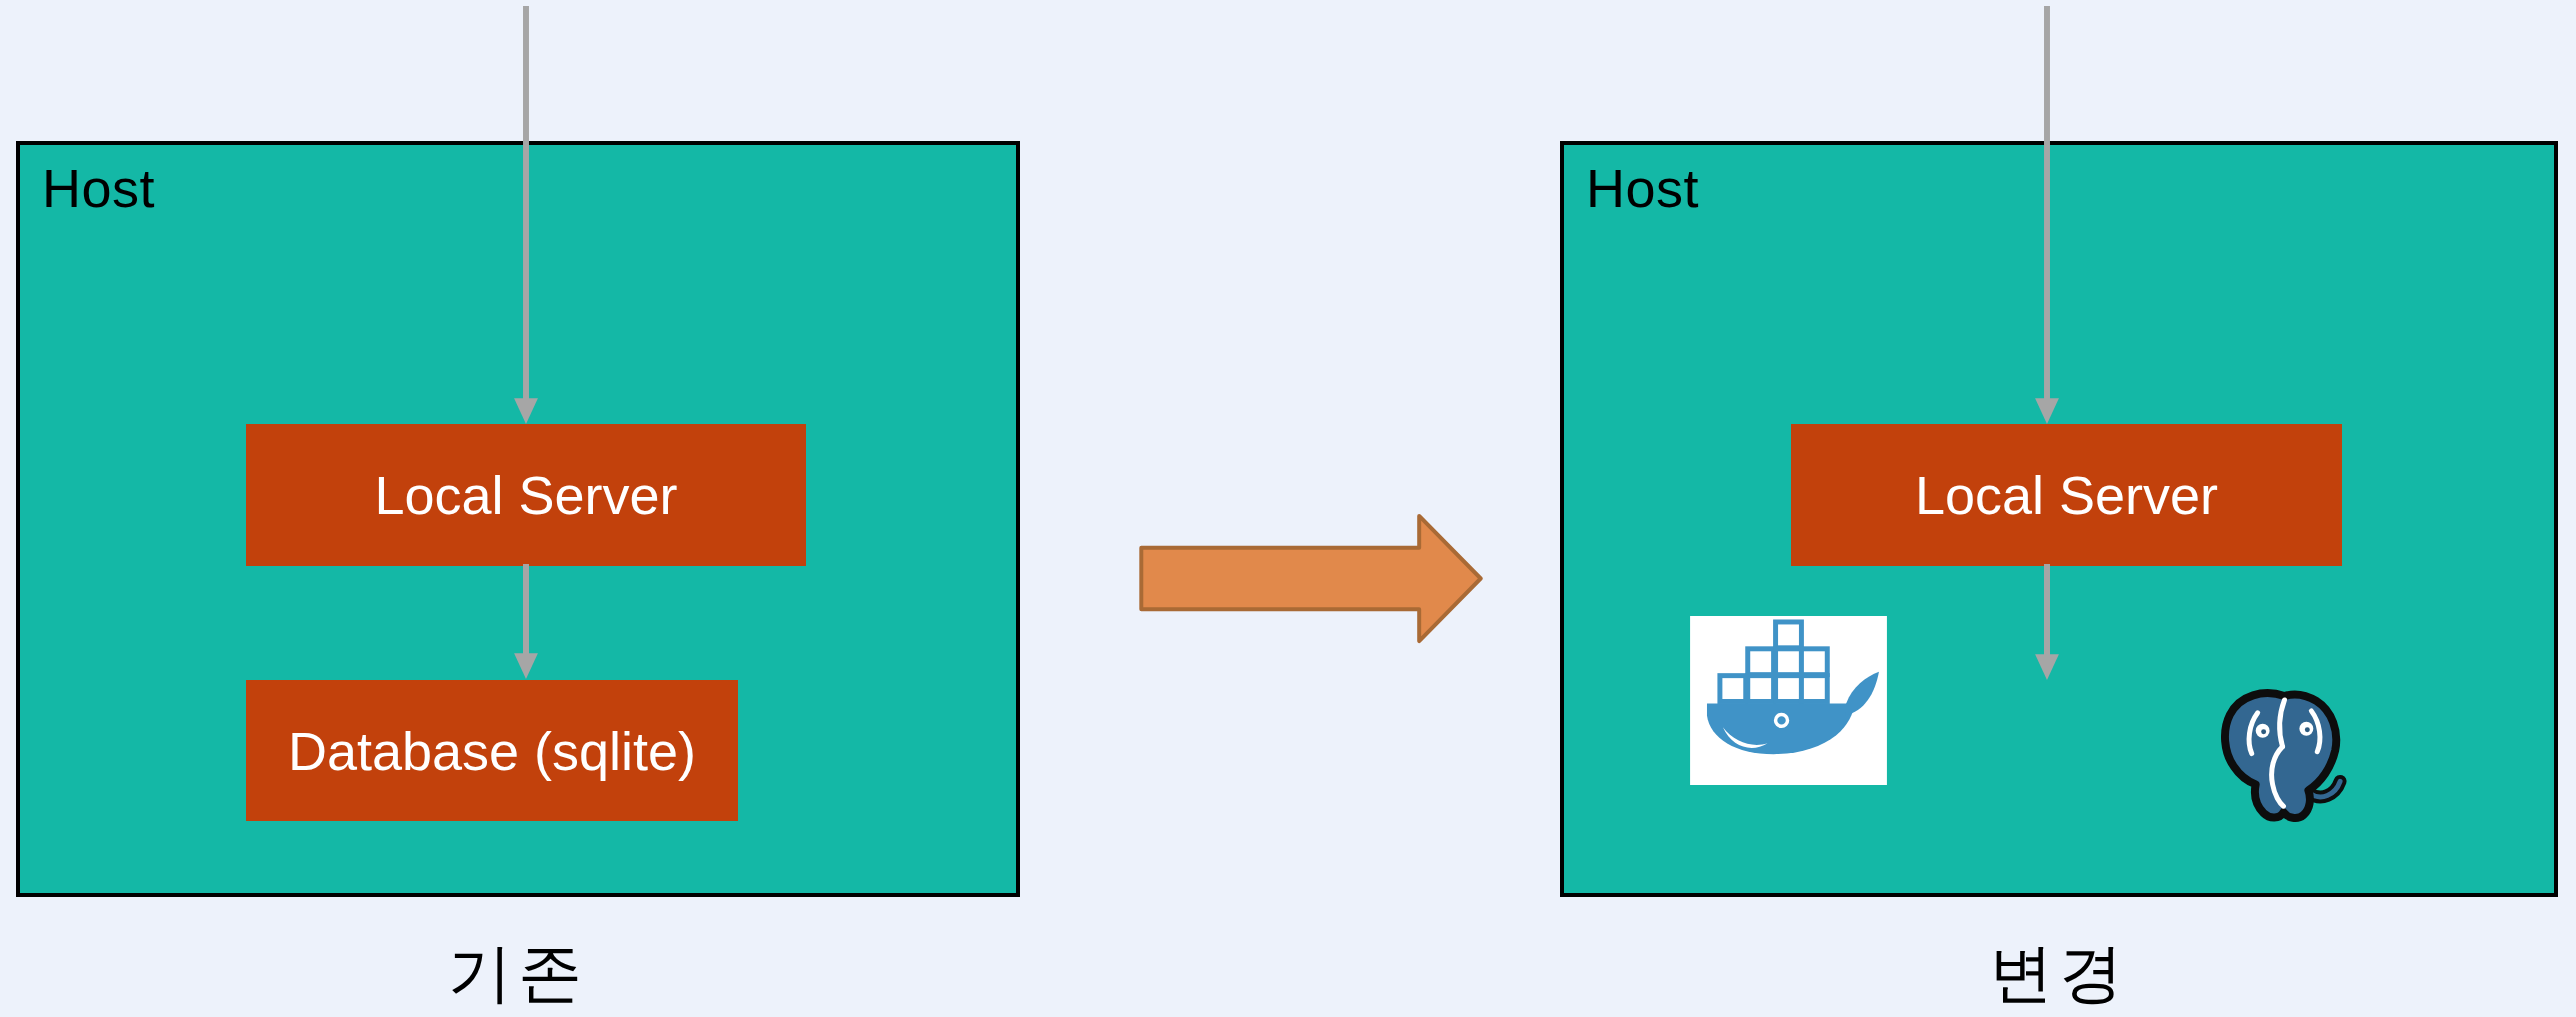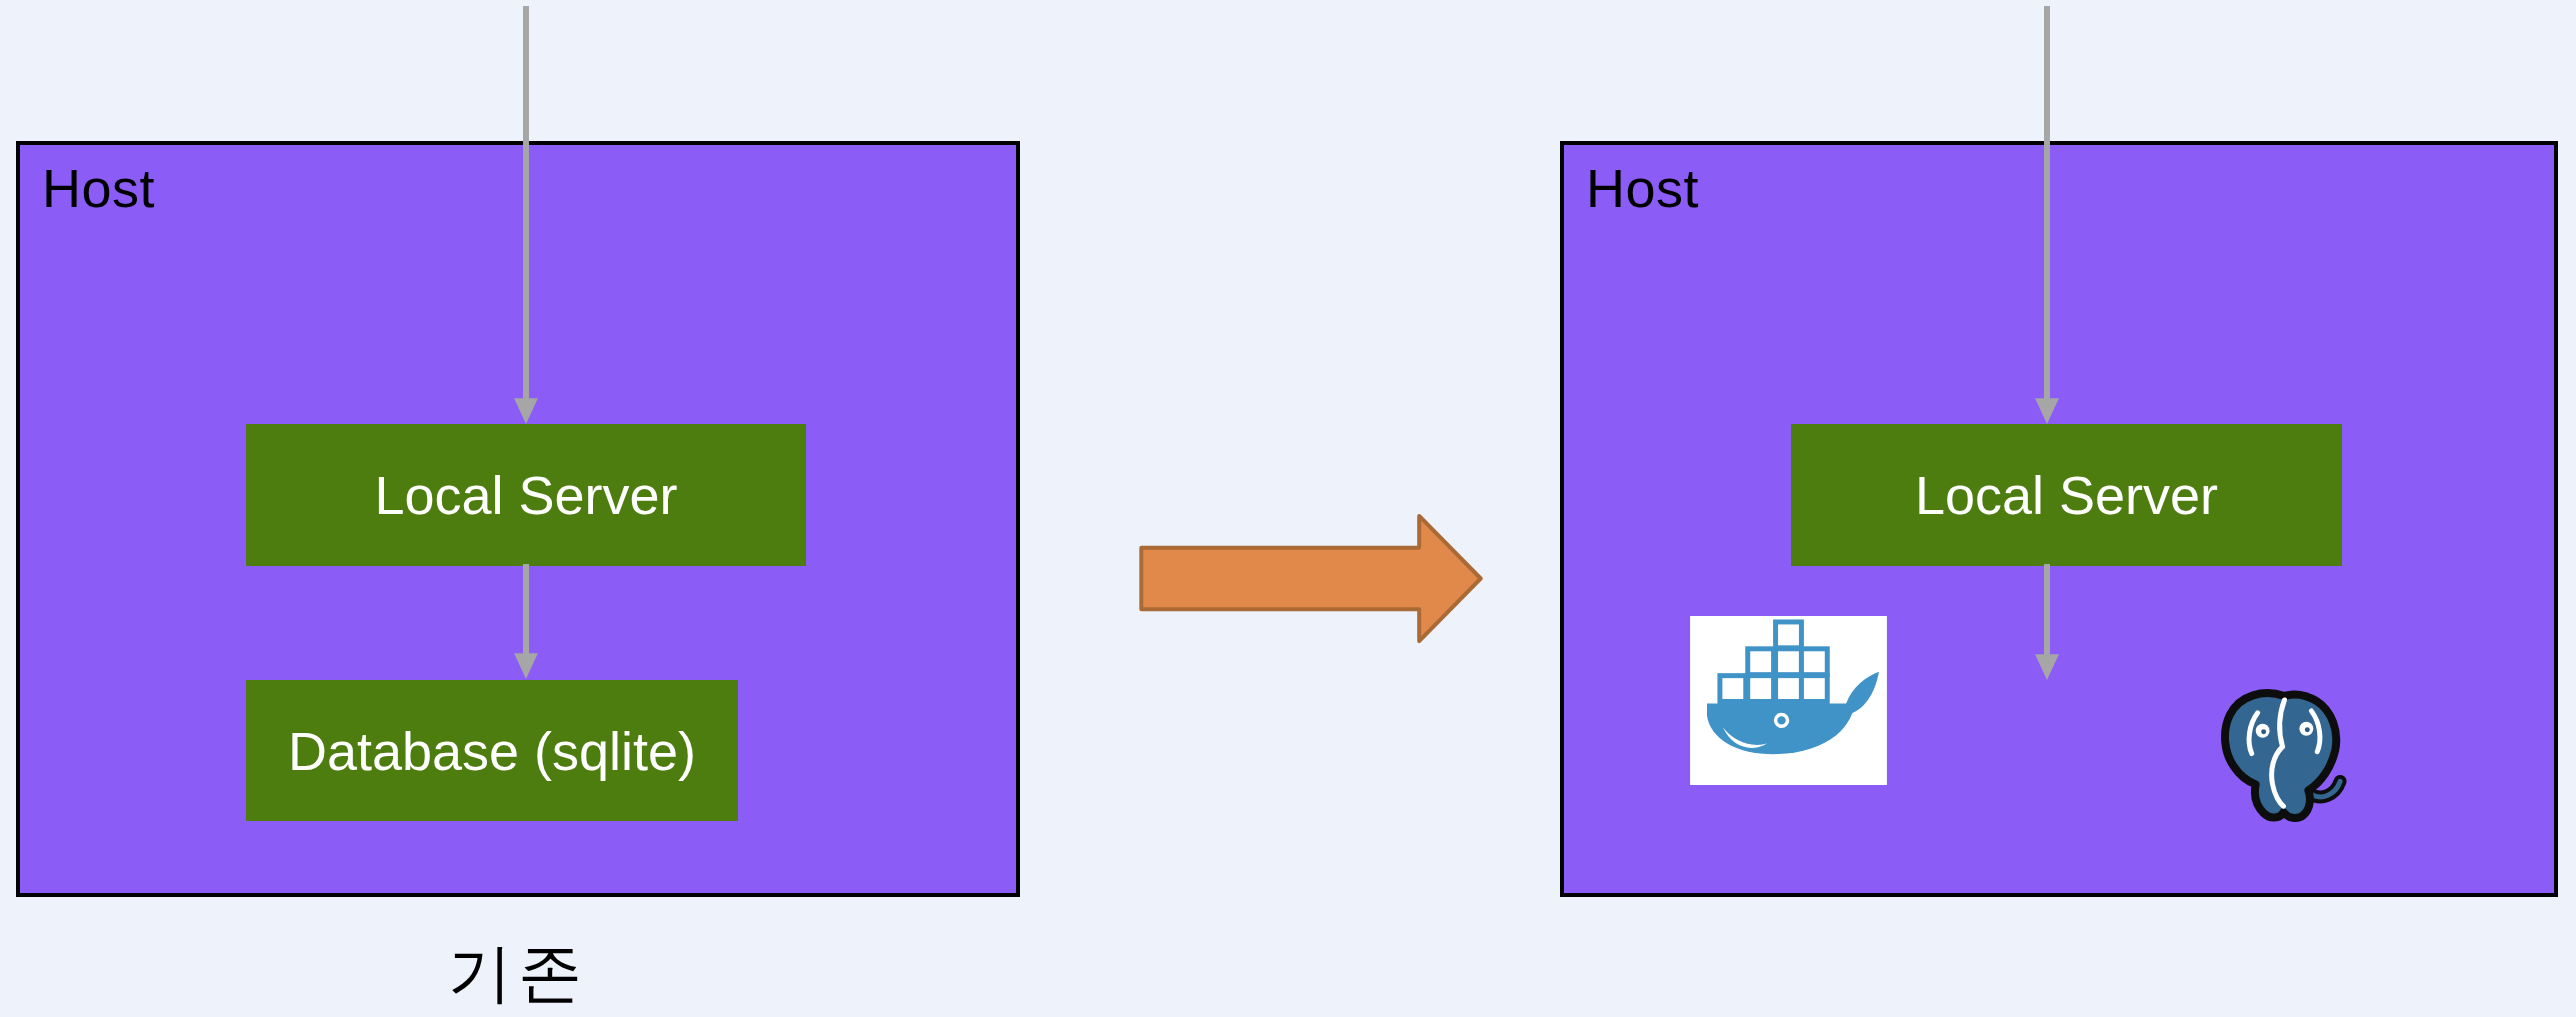--- a/index.html
+++ b/index.html
@@ -5,32 +5,32 @@
   html,body { margin:0; padding:0; }
   body {
     background:#EDF2FB;
     font-family:"Liberation Sans", sans-serif;
   }
   .canvas {
     position:relative; width:2576px; height:1018px;
     background:#EDF2FB; overflow:hidden;
   }
   .host {
-    position:absolute; background:#8b5cf6;
+    position:absolute; background:#14b8a6;
     border:4px solid #000000; box-sizing:border-box;
   }
   .host-label {
     position:absolute; left:22px; top:12px;
     font-size:54px; color:#000000; letter-spacing:0.5px;
   }
   .node {
     position:absolute; display:flex; align-items:center; justify-content:center;
     font-size:54px; color:#FFFFFF; box-sizing:border-box; white-space:nowrap;
   }
-  .node-black { background:#4d7c0f; }
+  .node-black { background:#c2410c; }
   .node-blue  { background:#4E73C8; border:3px solid #3A5A9F; }
   .caption {
     position:absolute; font-size:64px; color:#000000;
     text-align:center; letter-spacing:6px;
   }
   .abs { position:absolute; }
 </style>
 </head>
 <body>
 
@@ -122,15 +122,16 @@
       <path d="M73 14 C67 30 67 47 71 61"></path>
       <path d="M71 61 C62 70 58 84 61 99 C63 110 68 118 72 121"></path>
     </g>
 
     <circle cx="51" cy="45" r="7" fill="#FFFFFF"></circle>
     <circle cx="95" cy="43" r="7" fill="#FFFFFF"></circle>
     <circle cx="52" cy="46" r="2.5" fill="#2C5A7E"></circle>
     <circle cx="96" cy="44" r="2.5" fill="#2C5A7E"></circle>
   </svg>
 
+  <div class="caption" style="left:1560px; top:930px; width:998px;">변경</div>
 
 </div>
 
 
 </body></html>

